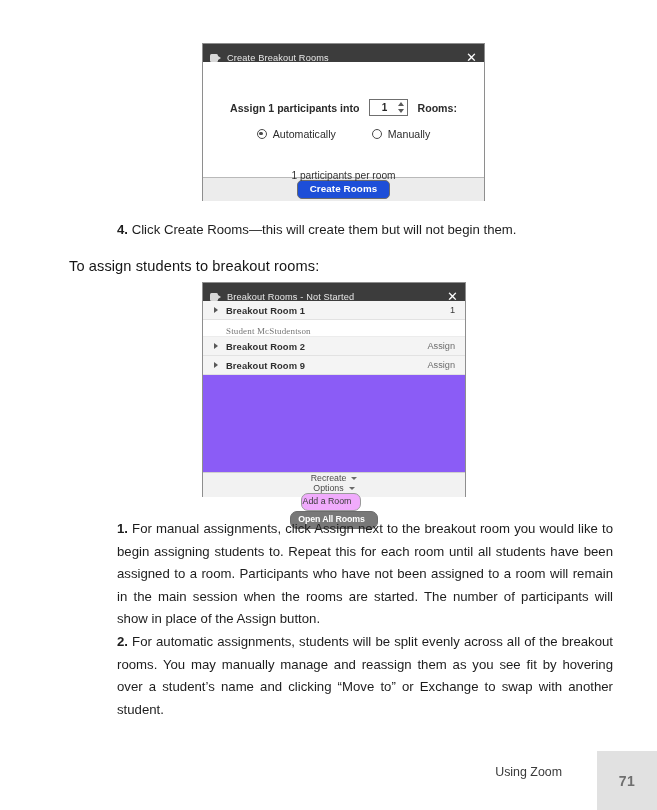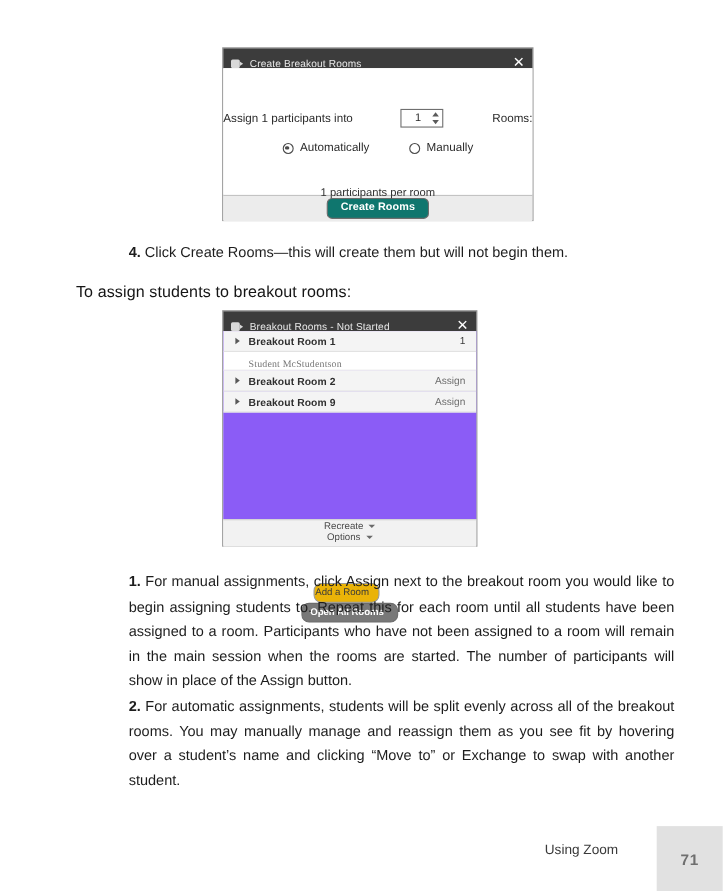--- a/index.html
+++ b/index.html
@@ -94,23 +94,24 @@
     height: 115px;
     position: relative;
     background: #ffffff;
   }
   .assign-row {
     position: absolute;
     left: 0; right: 0;
     top: 37px;
     display: flex;
     align-items: center;
-    justify-content: space-between;
+    justify-content: center;
     font-size: 10.6px;
     color: #2b2b2b;
+    font-weight: bold;
   }
   .assign-row .lbl-pre { margin-right: 9px; }
   .spinner {
     width: 39px;
     height: 17px;
     border: 1px solid #6f6f6f;
     background: #fff;
     display: flex;
     align-items: center;
     box-sizing: border-box;
@@ -147,21 +148,21 @@
   .radio-row {
     position: absolute;
     left: 0; right: 0;
     top: 66px;
     display: flex;
     align-items: center;
     justify-content: center;
     font-size: 10.6px;
     color: #2b2b2b;
   }
-  .radio-opt { display: flex; align-items: flex-end; }
+  .radio-opt { display: flex; align-items: center; }
   .radio-opt + .radio-opt { margin-left: 36px; }
   .radio-mark {
     width: 10px; height: 10px;
     border-radius: 50%;
     border: 1.6px solid #4a4a4a;
     box-sizing: border-box;
     margin-right: 6px;
     position: relative;
     background: #fff;
     flex: 0 0 auto;
@@ -184,34 +185,34 @@
   }
   #dlg-create .dlg-footer {
     height: 23px;
     border-top: 1px solid #b9b9b9;
     background: #ececec;
     display: flex;
     align-items: center;
     justify-content: center;
   }
   .btn-primary {
-    background: #0f766e;
+    background: #1d4ed8;
     color: #ffffff;
     font-size: 9.8px;
     font-weight: bold;
     border-radius: 5px;
     padding: 3px 12px 4px 12px;
     letter-spacing: 0.1px;
     white-space: nowrap;
     border: 1px solid #6d6d6d;
     line-height: 1;
   }
 
   
-  #dlg-rooms { left: 202px; top: 282px; width: 232px; height: 215px; }
+  #dlg-rooms { left: 202px; top: 282px; width: 264px; height: 215px; }
   #dlg-rooms .rooms-list {
     height: 171px;
     background: #8b5cf6;
     overflow: hidden;
   }
   .room-row {
     height: 19px;
     background: #f4f4f4;
     border-bottom: 1px solid #e2e2e2;
     display: flex;
@@ -273,30 +274,29 @@
   .foot-menu .chev {
     width: 0; height: 0;
     border-left: 3.2px solid transparent;
     border-right: 3.2px solid transparent;
     border-top: 3.6px solid #6a6a6a;
     margin-left: 5px;
   }
   .spacer-a { width: 52px; }
   .spacer-b { flex: 1 1 auto; }
   .btn-outline {
-    background: #eab308;
+    background: #f0abfc;
     border: 1px solid #9a9a9a;
     border-radius: 7px;
     font-size: 8.8px;
     color: #3a3a3a;
     padding: 3px 9px 4px 1px;
     line-height: 1;
     white-space: nowrap;
     margin-right: 6px;
-    margin-top: 37px;
   }
   .btn-dark {
     background: #787878;
     border: 1px solid #6c6c6c;
     border-radius: 7px;
     font-size: 8.8px;
     font-weight: bold;
     color: #ffffff;
     padding: 3px 12px 4px 7px;
     line-height: 1;

